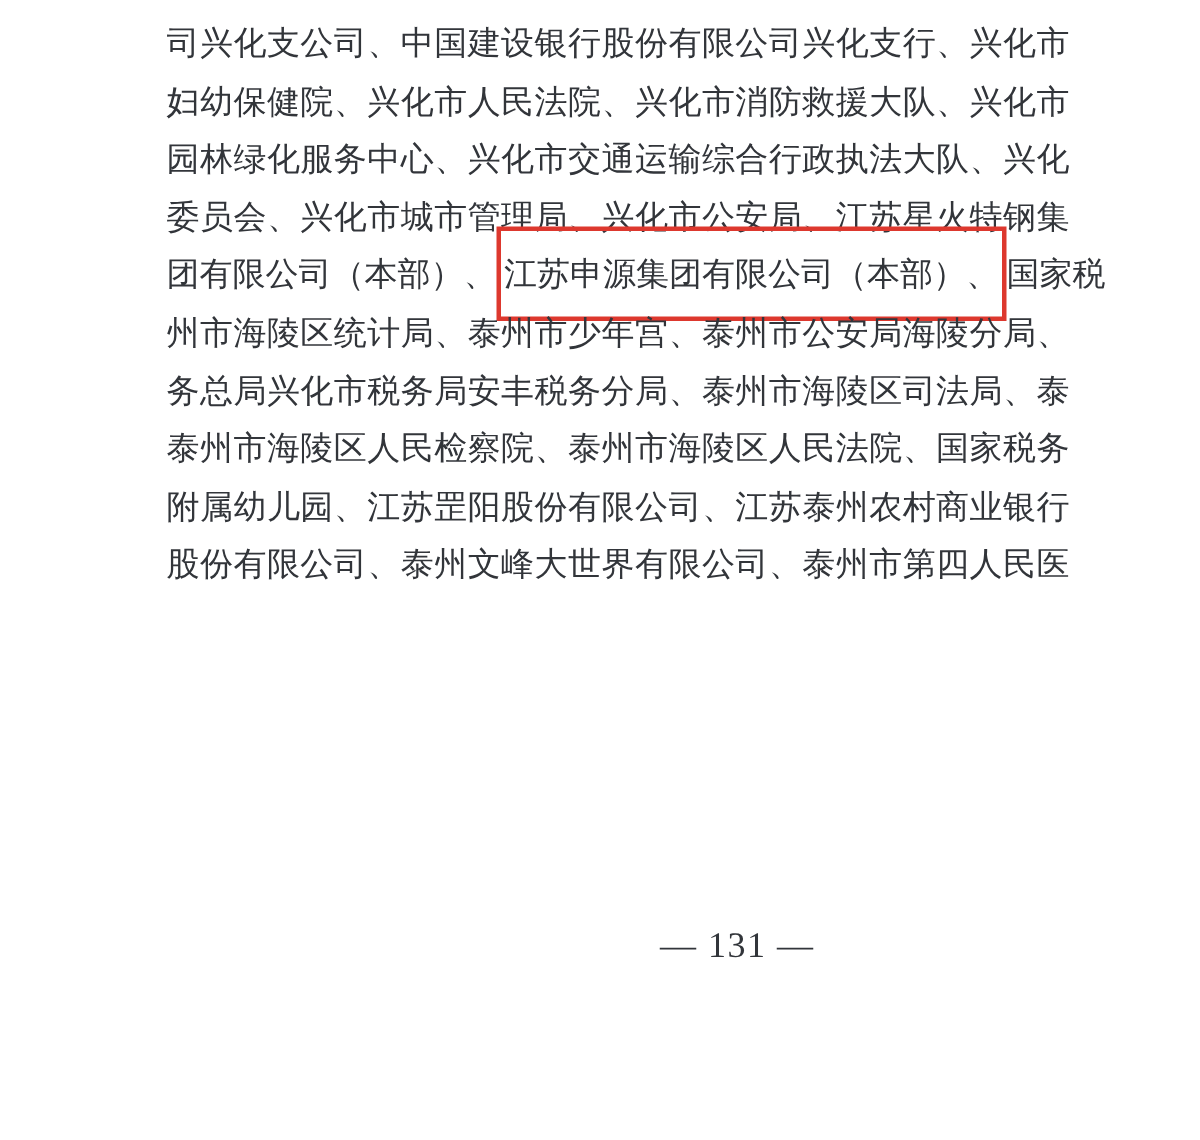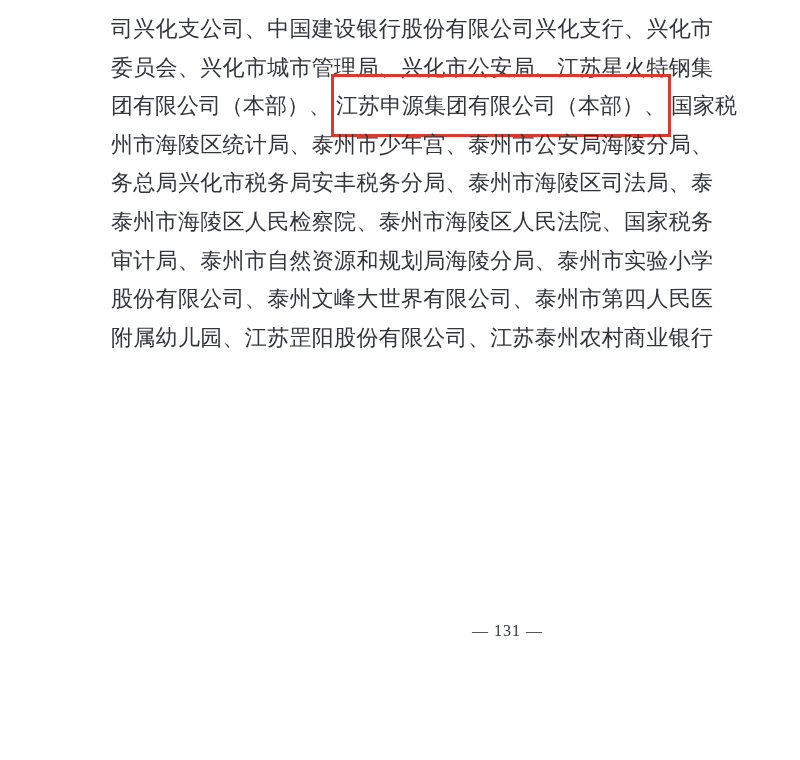--- a/index.html
+++ b/index.html
@@ -39,36 +39,37 @@
     white-space: nowrap;
   }
   .redbox {
     border: 3px solid var(--highlight-border);
     padding: 16px 2px;
   }
   .footer {
     position: absolute;
     top: 619px;
     right: 117px;
-    font-size: 16px;
+    font-size: 24px;
     line-height: 24px;
     color: var(--text);
     letter-spacing: 1px;
     text-align: right;
   }
 </style>
 </head>
 <body>
 
 <div class="page">
   <div class="textblock">
     <div class="line">司兴化支公司、中国建设银行股份有限公司兴化支行、兴化市</div>
+    <div class="line">妇幼保健院、兴化市人民法院、兴化市消防救援大队、兴化市</div>
+    <div class="line">园林绿化服务中心、兴化市交通运输综合行政执法大队、兴化</div>
     <div class="line">委员会、兴化市城市管理局、兴化市公安局、江苏星火特钢集</div>
     <div class="line"><span>团有限公司（本部）、</span><span class="redbox"><span>江苏申源集团有限公司（本部）、</span></span><span>国家税</span></div>
     <div class="line">州市海陵区统计局、泰州市少年宫、泰州市公安局海陵分局、</div>
     <div class="line">务总局兴化市税务局安丰税务分局、泰州市海陵区司法局、泰</div>
     <div class="line">泰州市海陵区人民检察院、泰州市海陵区人民法院、国家税务</div>
-    <div class="line">审计局、泰州市自然资源和规划局海陵分局、泰州市实验小学</div>
+    <div class="line">附属幼儿园、江苏罡阳股份有限公司、江苏泰州农村商业银行</div>
     <div class="line">股份有限公司、泰州文峰大世界有限公司、泰州市第四人民医</div>
-    <div class="line">附属幼儿园、江苏罡阳股份有限公司、江苏泰州农村商业银行</div>
   </div>
   <div class="footer">— 131 —</div>
 </div>
 
 </body></html>

